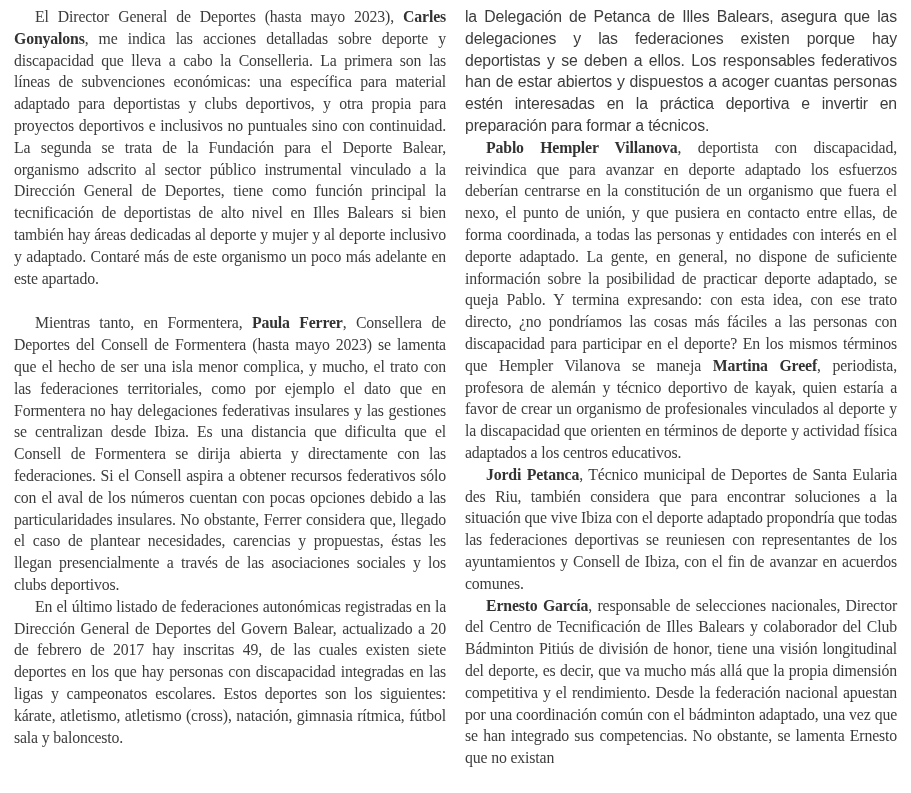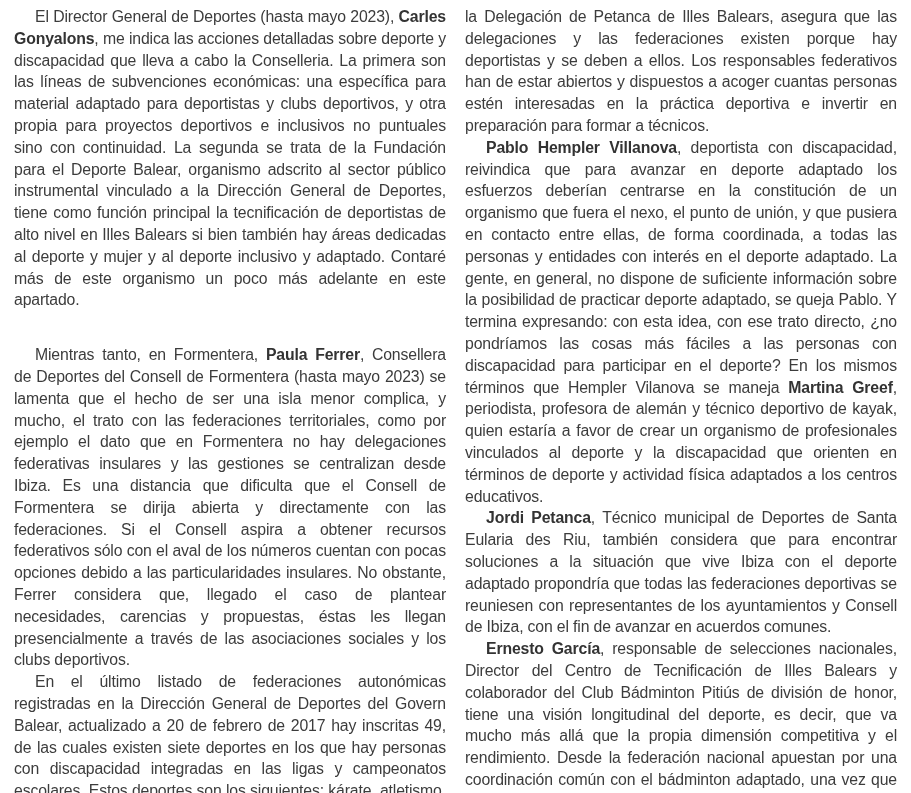--- a/index.html
+++ b/index.html
@@ -28,23 +28,24 @@
     letter-spacing: -0.15px;
     text-align: justify;
     hyphens: auto;
     -webkit-hyphens: auto;
   }
   .col p {
     margin: 0;
   }
   .col p.indent {
     text-indent: 21px;
+    font-family: Liberation Serif, serif;
   }
   .col p.space-before {
-    margin-top: 33px;
+    margin-top: 23px;
   }
   .col strong {
     font-weight: bold;
     color: #333333;
   }
 </style>
 </head>
 <body>
 
 <div class="page">

